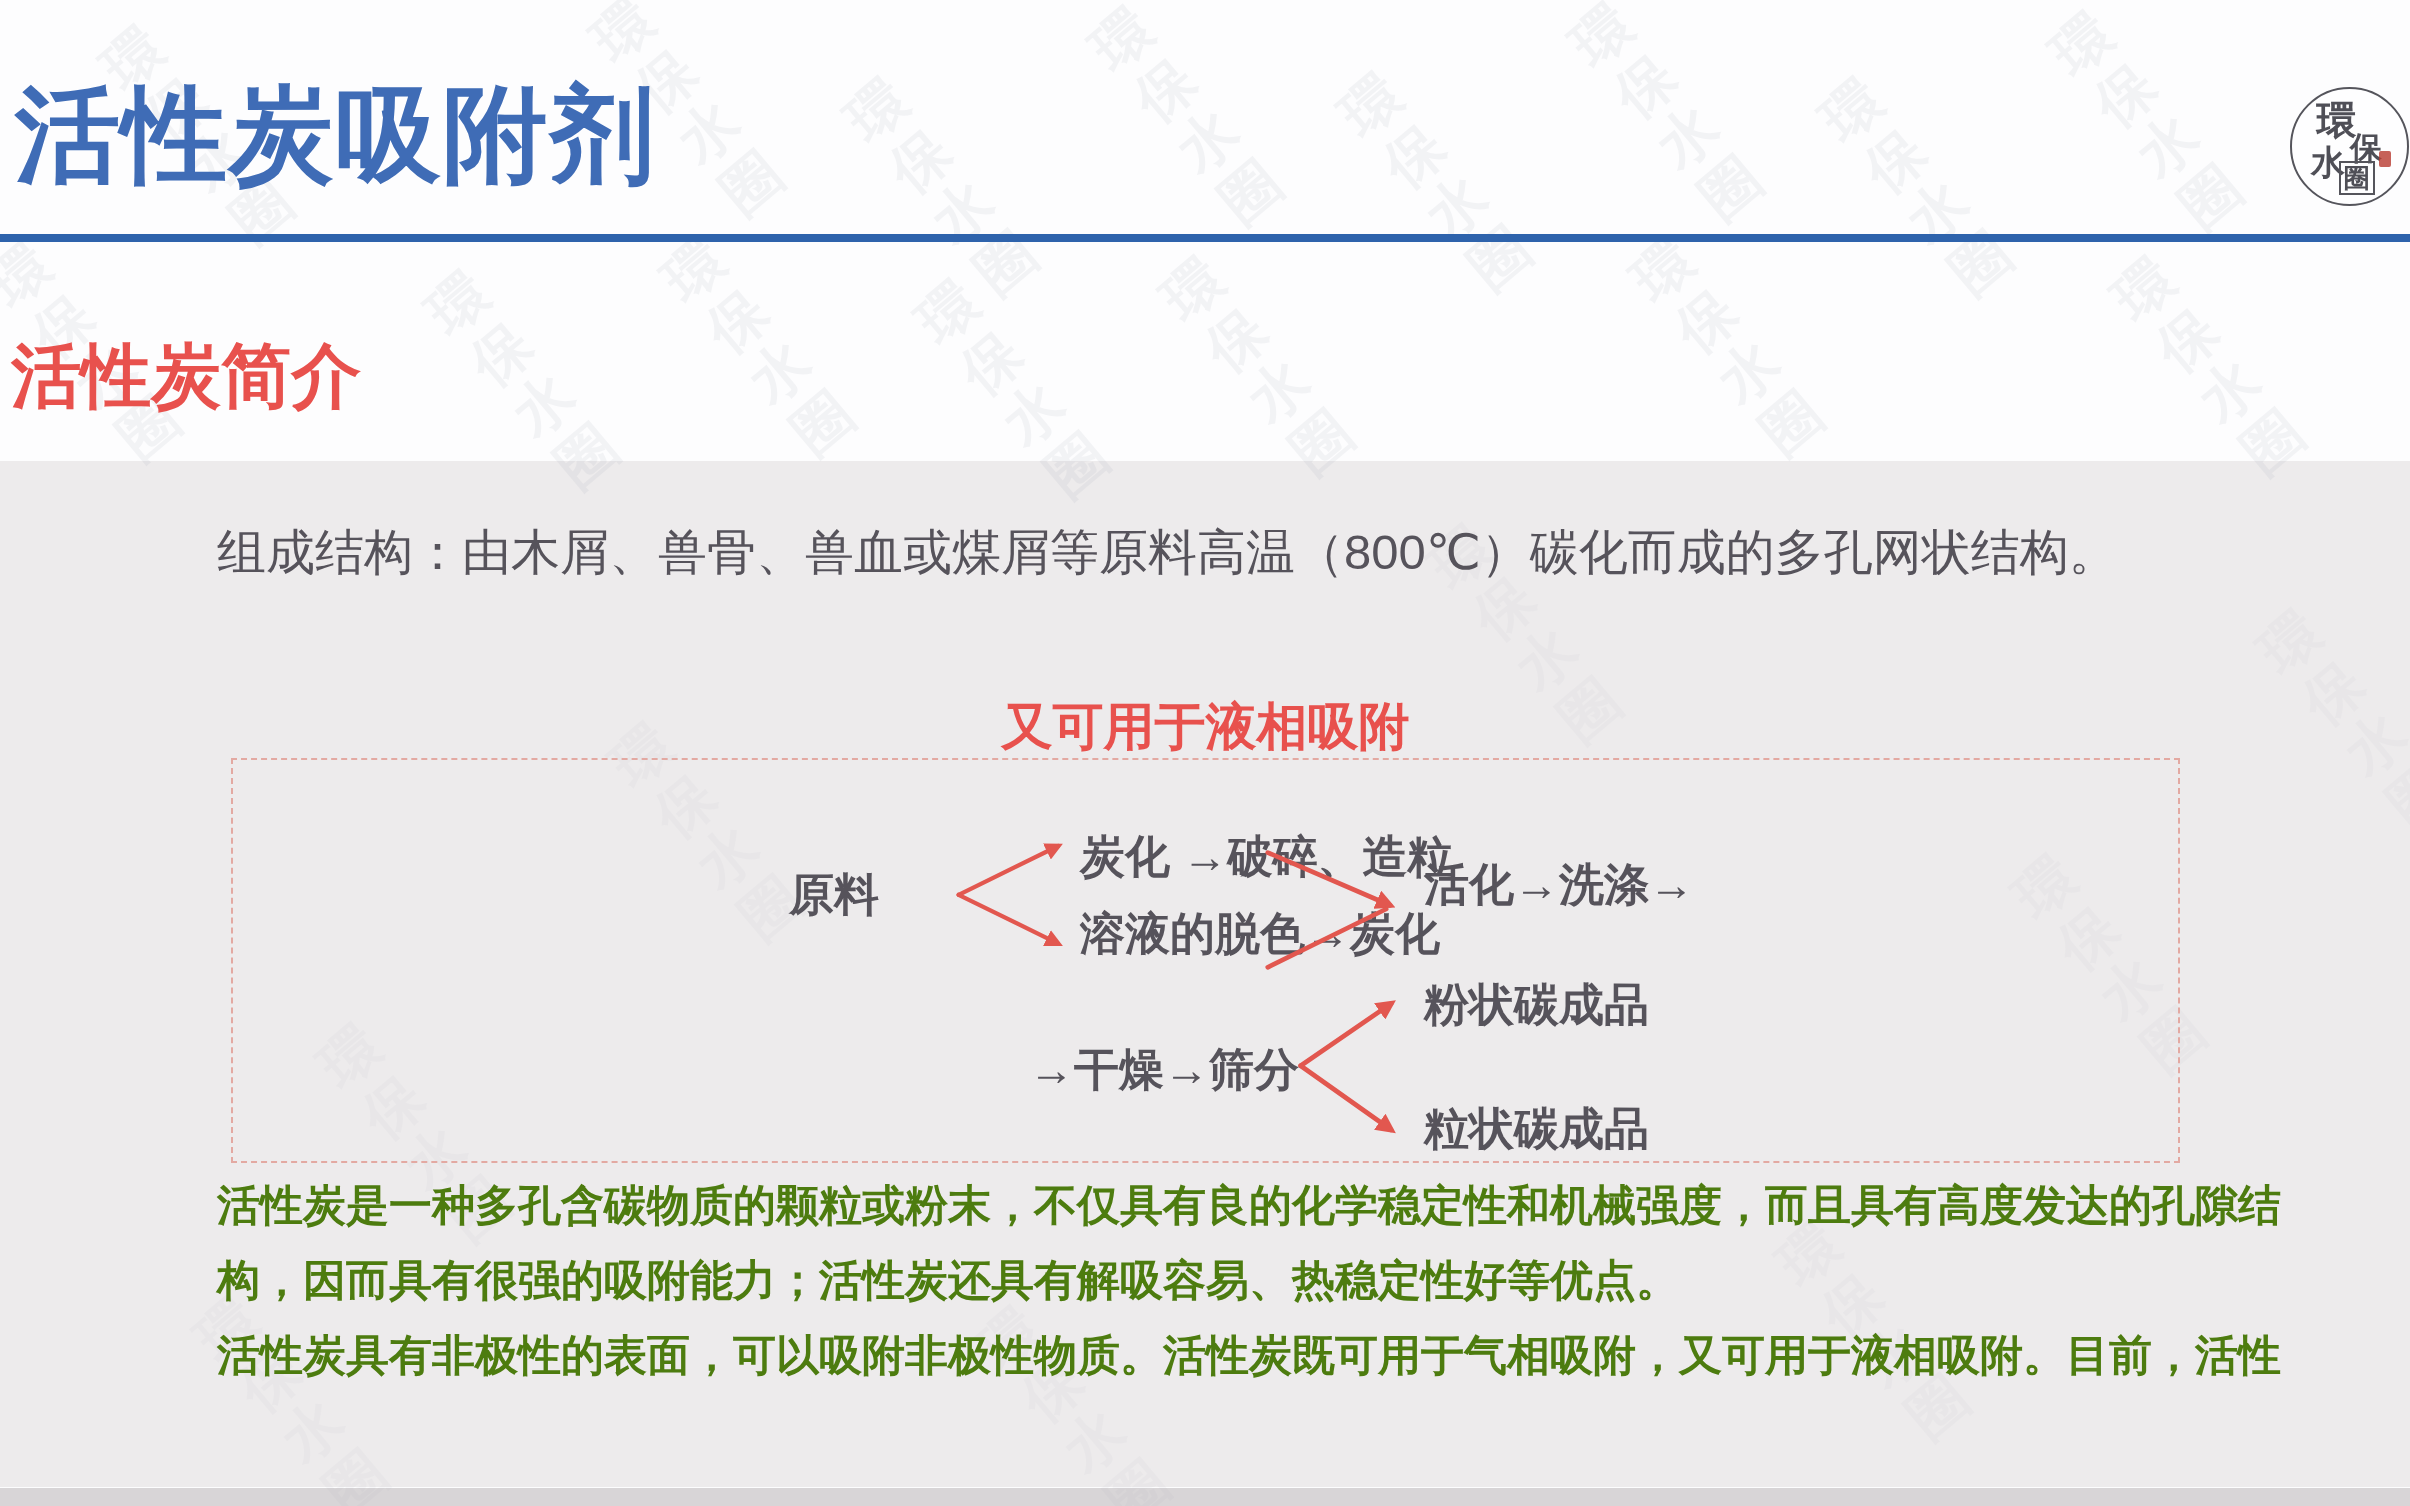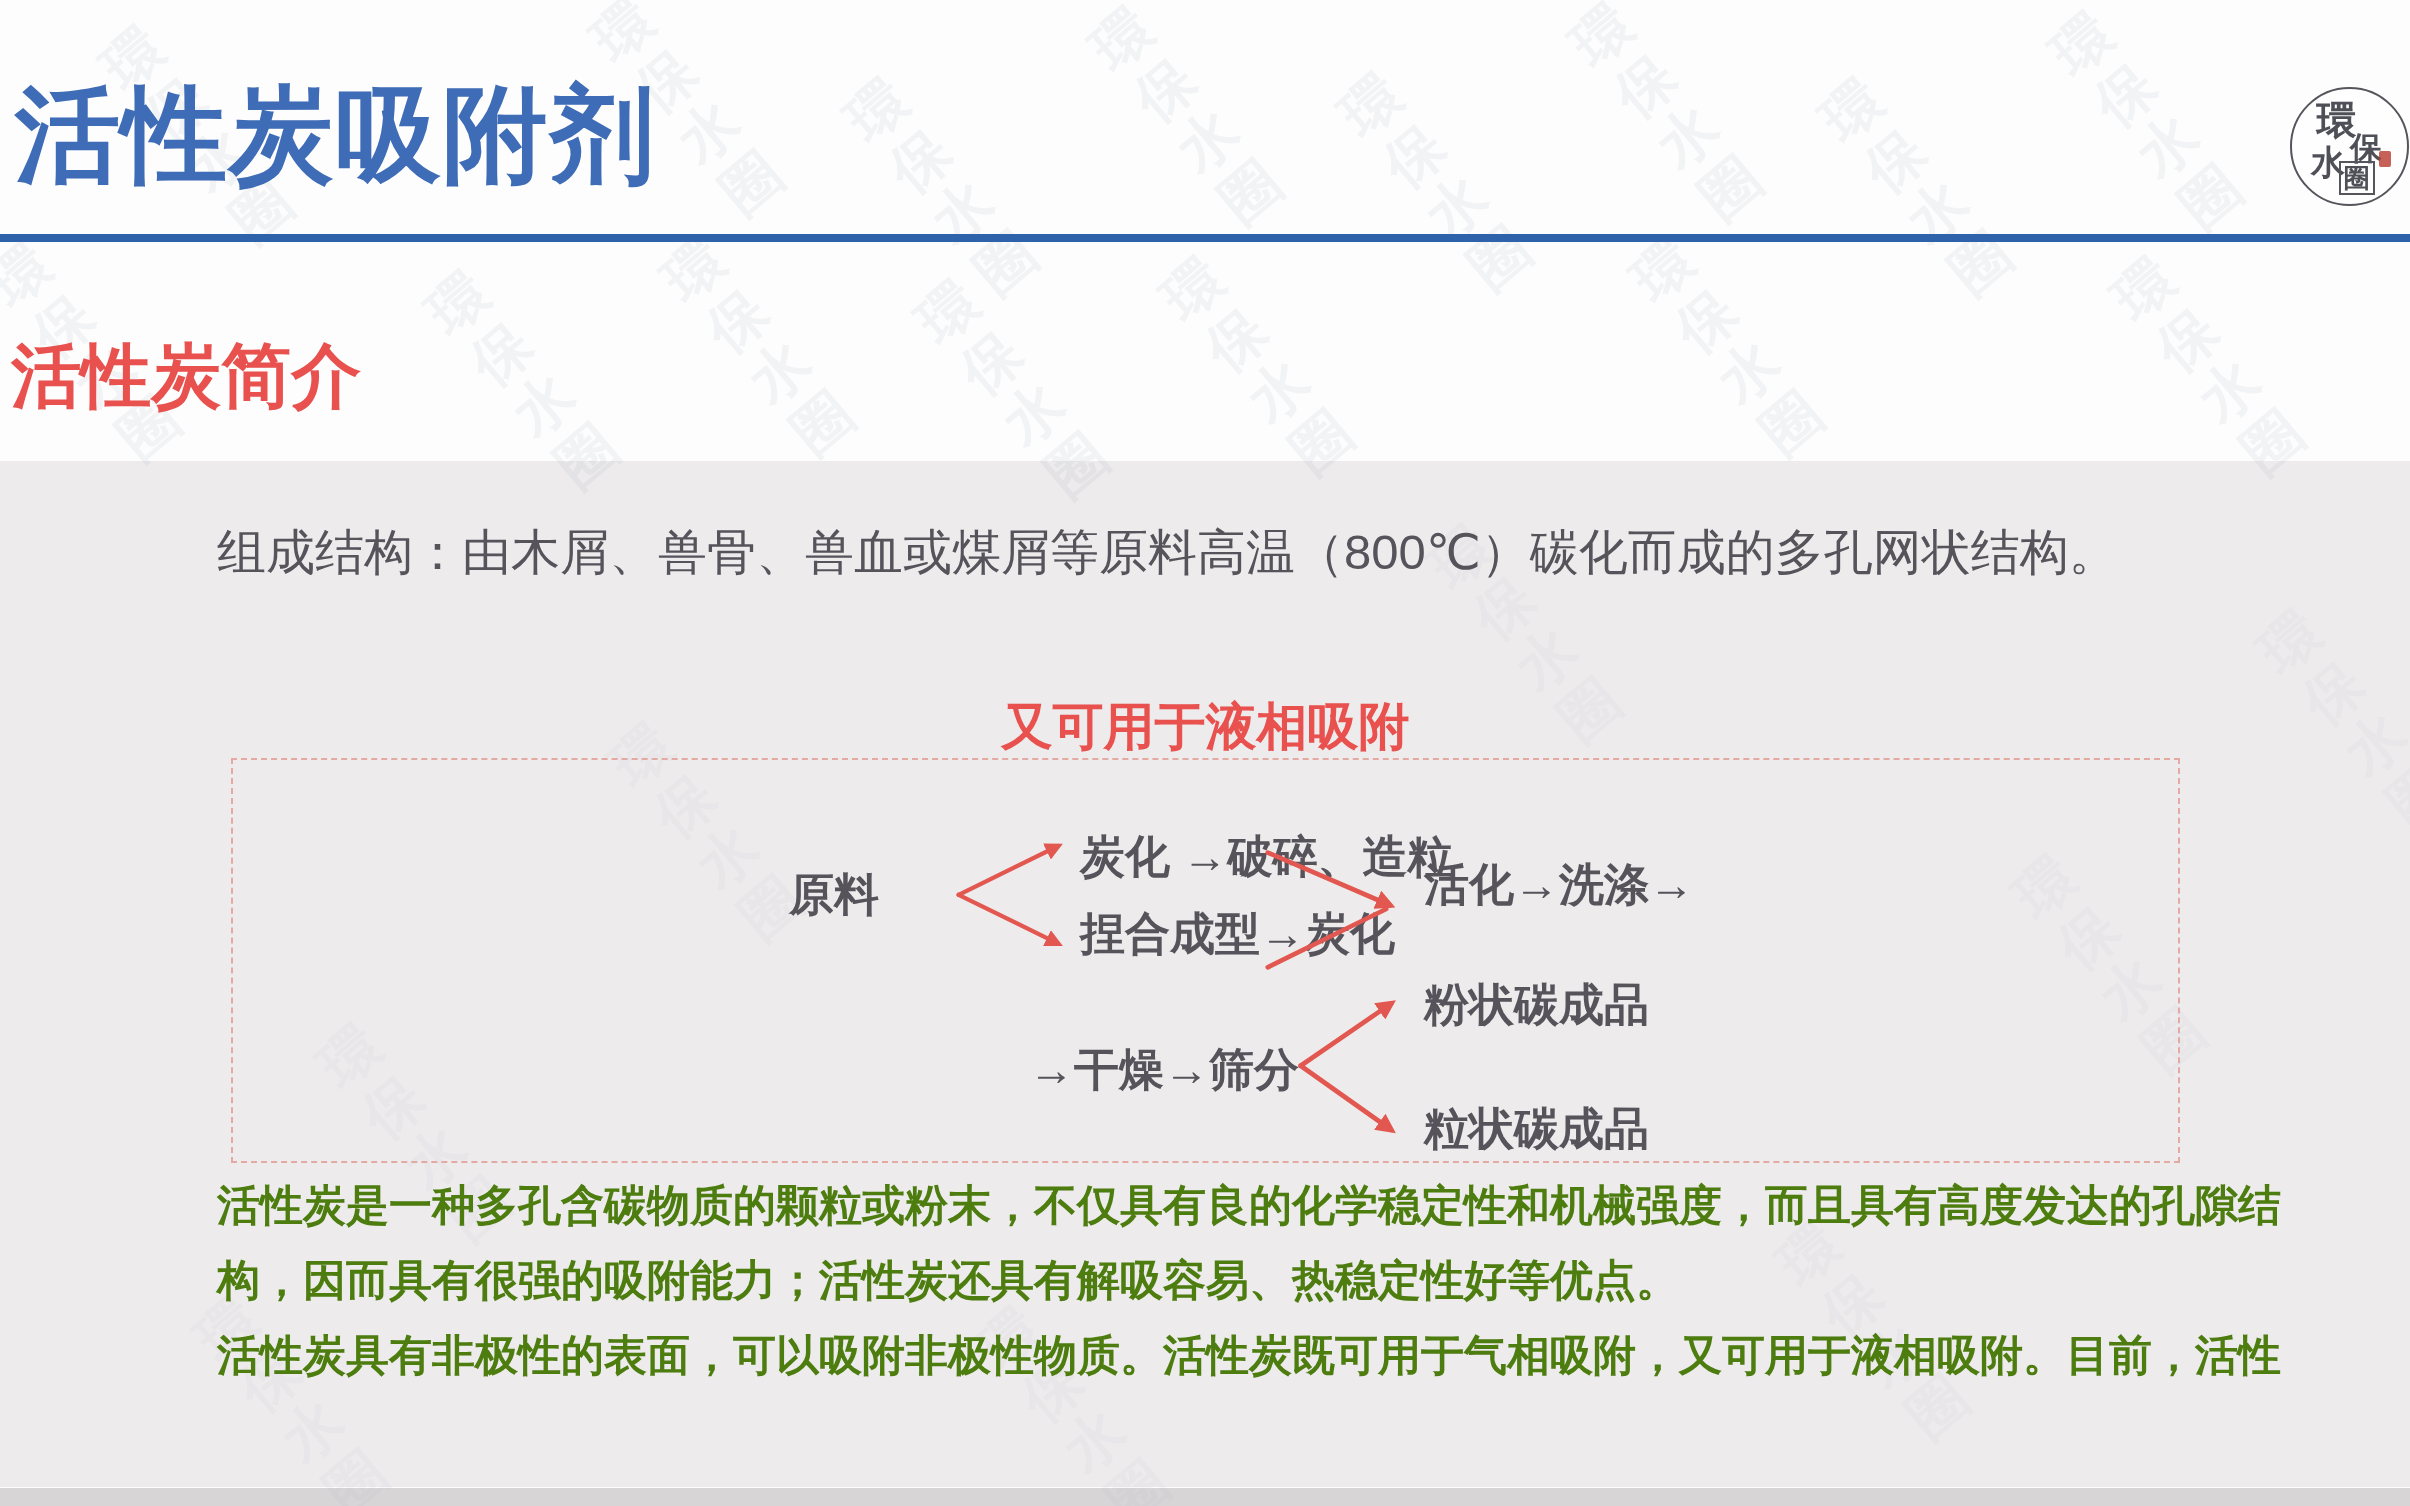--- a/index.html
+++ b/index.html
@@ -114,21 +114,21 @@
 
   <div class="diagram-box">
     <div class="d-text d-src">原料</div>
 
     <svg class="d-svg sv1" width="122" height="122" viewBox="0 0 130 130">
       <line x1="6" y1="68" x2="112" y2="16" stroke-width="4.5" marker-end="url(#arw)"></line>
       <line x1="6" y1="68" x2="112" y2="120" stroke-width="4.5" marker-end="url(#arw)"></line>
     </svg>
 
     <div class="d-text d-b1">炭化 →破碎、造粒</div>
-    <div class="d-text d-b2">捏合成型→炭化</div>
+    <div class="d-text d-b2">溶液的脱色→炭化</div>
 
     <svg class="d-svg sv2" width="141" height="132" viewBox="0 0 150 140">
       <line x1="4" y1="10" x2="134" y2="66" stroke-width="5" marker-end="url(#arw)"></line>
       <line x1="4" y1="132" x2="130" y2="70" stroke-width="5"></line>
     </svg>
 
     <div class="d-text d-act">活化→洗涤→</div>
 
     <div class="d-text d-dry">→干燥→筛分</div>
 

